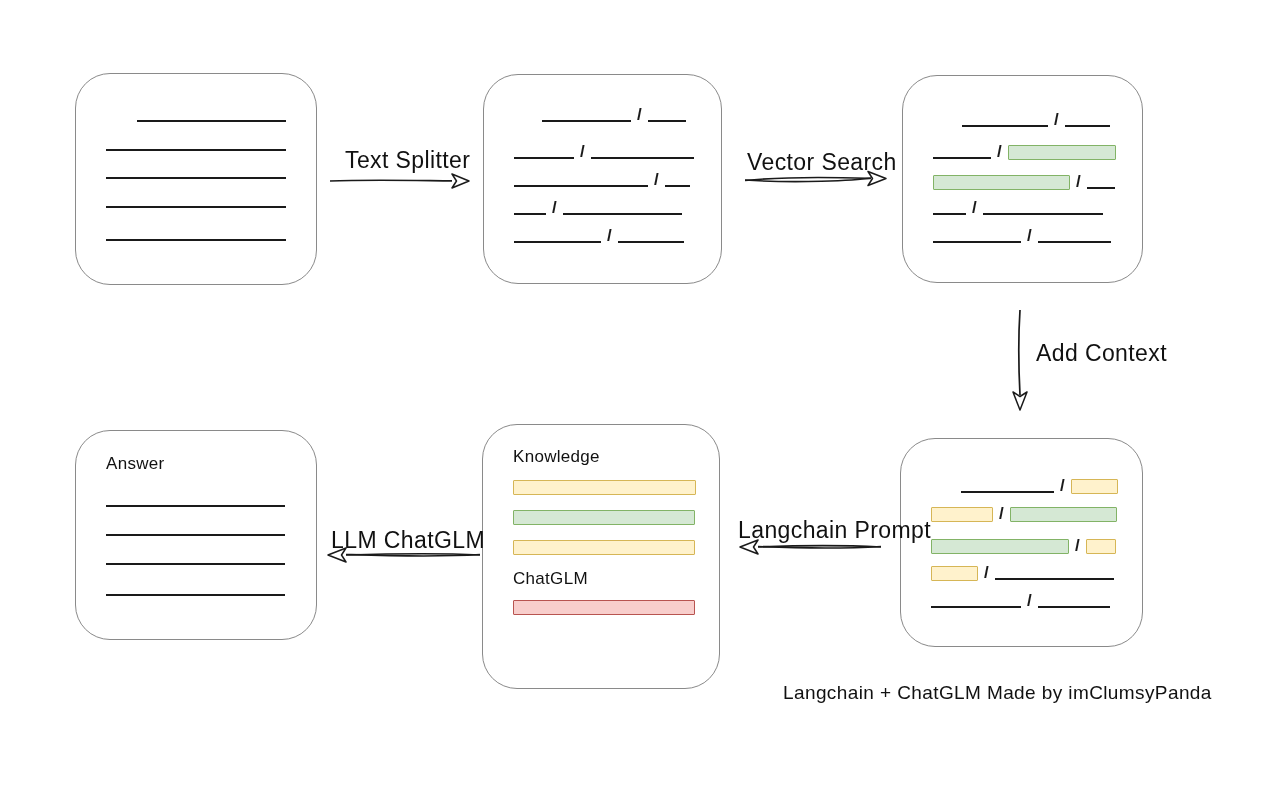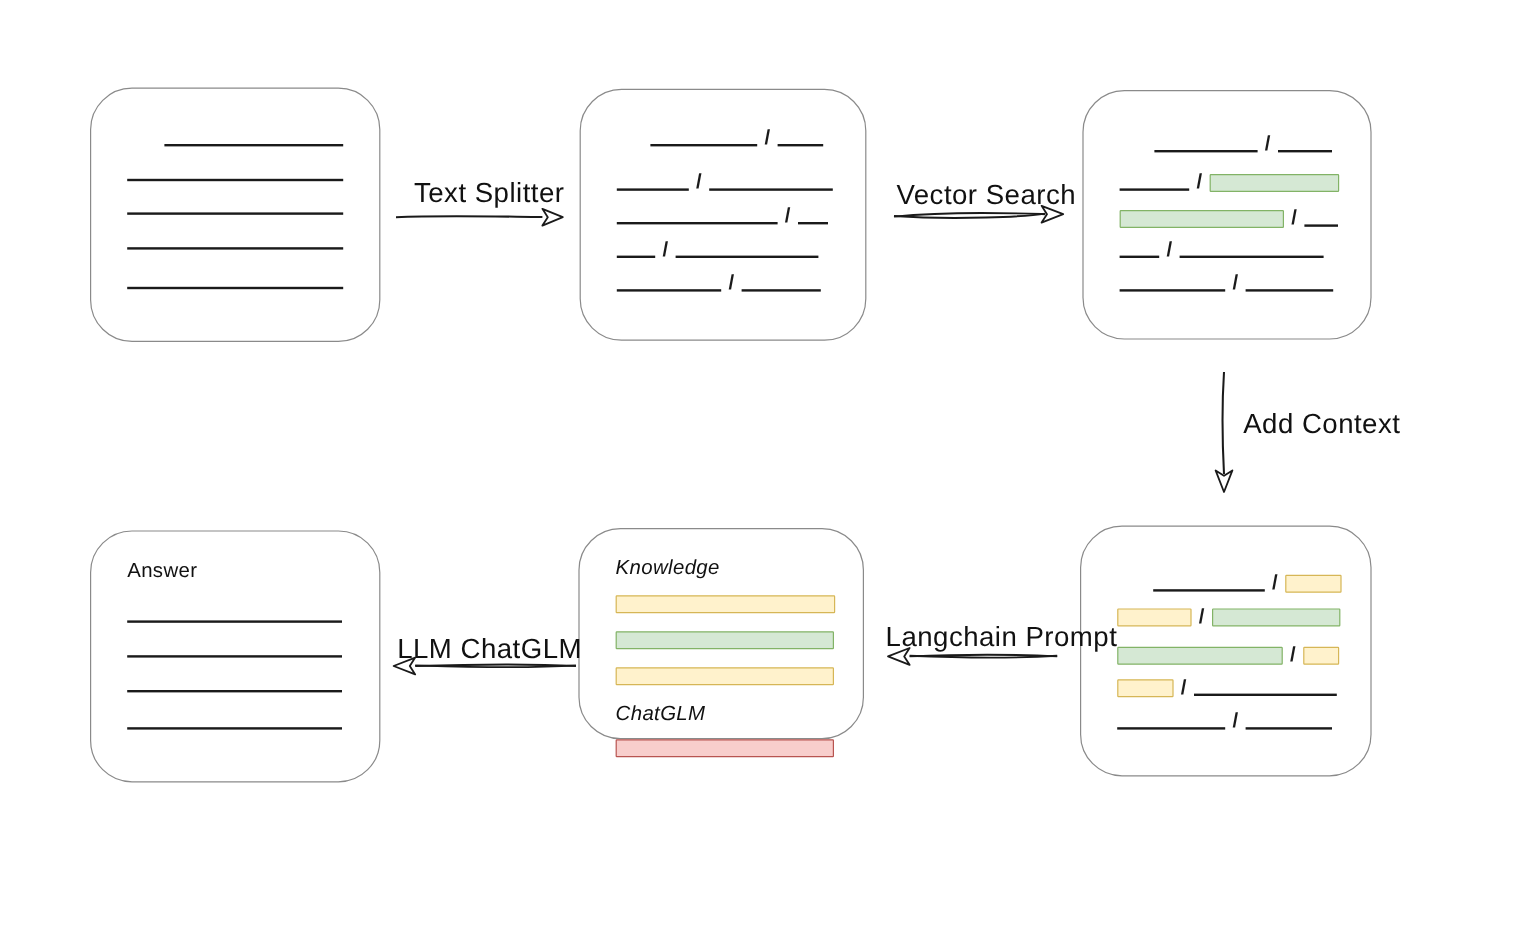--- a/index.html
+++ b/index.html
@@ -103,39 +103,39 @@
         <span class="seg seg-slash">/</span>
         <span class="seg seg-line" style="width: 120px;"></span>
       </div>
       <div class="row" style="height: 28px;">
         <span class="seg seg-line" style="width: 88px;"></span>
         <span class="seg seg-slash">/</span>
         <span class="seg seg-line" style="width: 73px;"></span>
       </div>
     </div>
 
-  <div class="panel" style="left:75px;top:442px;width:242px;height:210px;">
+  <div class="panel" style="left:75px;top:430px;width:242px;height:210px;">
       <div class="row" style="height: 44px;">
         <span class="seg seg-title">Answer</span>
       </div>
       <div class="row" style="height: 34px;">
         <span class="seg seg-line" style="width: 179px;"></span>
       </div>
       <div class="row" style="height: 29px;">
         <span class="seg seg-line" style="width: 179px;"></span>
       </div>
       <div class="row" style="height: 29px;">
         <span class="seg seg-line" style="width: 179px;"></span>
       </div>
       <div class="row" style="height: 31px;">
         <span class="seg seg-line" style="width: 179px;"></span>
       </div>
     </div>
 
-  <div class="panel" style="left:482px;top:440px;width:238px;height:176px;font-style:italic;">
+  <div class="panel" style="left:482px;top:424px;width:238px;height:265px;">
       <div class="row" style="height: 43px;">
         <span class="seg seg-title">Knowledge</span>
       </div>
       <div class="row" style="height: 28px;">
         <span class="seg seg-ybar" style="width: 183px;"></span>
       </div>
       <div class="row" style="height: 30px;">
         <span class="seg seg-gbar" style="width: 182px;"></span>
       </div>
       <div class="row" style="height: 30px;">
@@ -204,14 +204,15 @@
     <path d="M144,11.5 C95,14.5 45,12.5 21,11.5" fill="none" stroke="#1a1a1a" stroke-width="1.6"></path>
     <path d="M21,5 L3,12 L21,19 L16.5,12 Z" fill="#ffffff" stroke="#1a1a1a" stroke-width="1.5" stroke-linejoin="round"></path>
   </svg>
 
   <svg class="arrow" style="left:323px;top:543px;" width="160" height="24">
     <path d="M157,12 C110,9.5 55,11 23,12" fill="none" stroke="#1a1a1a" stroke-width="1.6"></path>
     <path d="M157,11.5 C110,14.5 55,12.5 23,11.5" fill="none" stroke="#1a1a1a" stroke-width="1.6"></path>
     <path d="M23,5 L5,12 L23,19 L18.5,12 Z" fill="#ffffff" stroke="#1a1a1a" stroke-width="1.5" stroke-linejoin="round"></path>
   </svg>
 
+  <span class="caption">Langchain + ChatGLM Made by imClumsyPanda</span>
 
 </div>
 
 </body></html>

